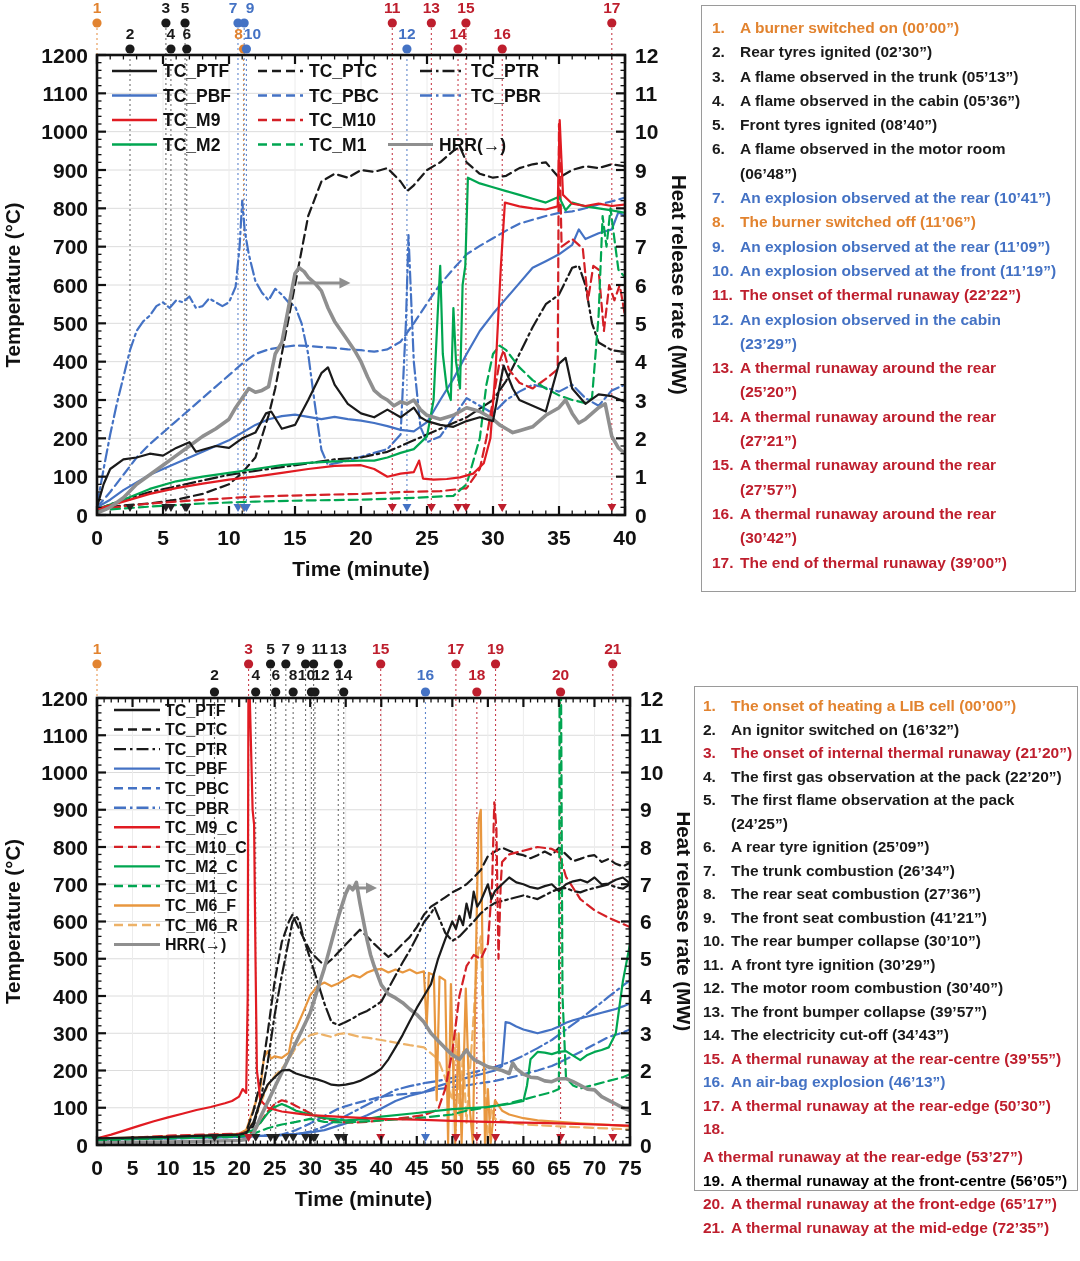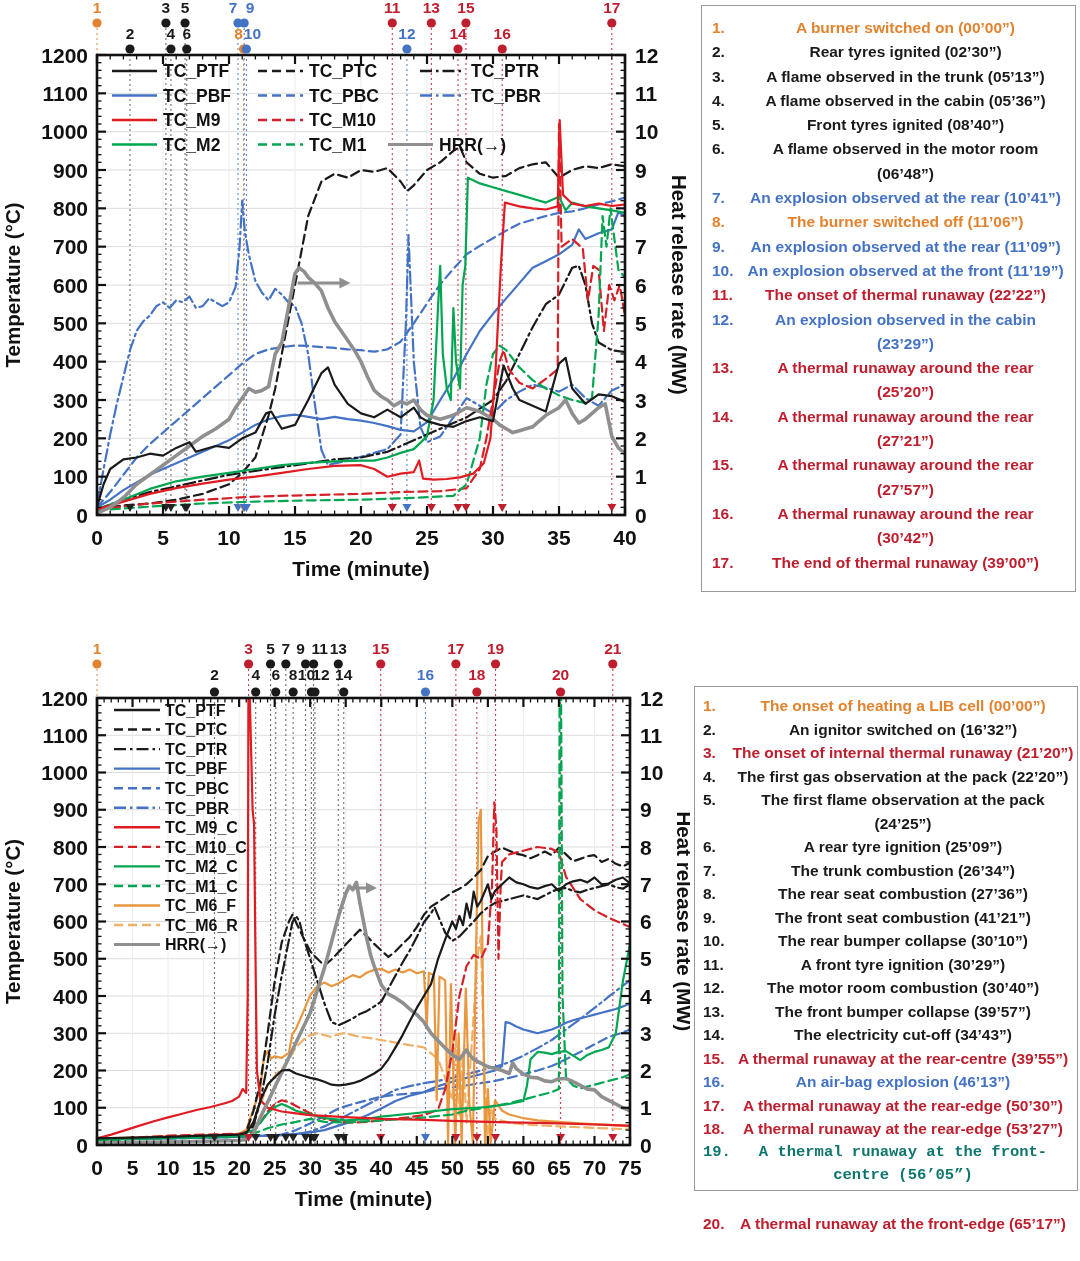--- a/index.html
+++ b/index.html
@@ -9,21 +9,21 @@
   #chart-a{top:0;}
   #chart-b{top:640px;}
   .notes{position:absolute;box-sizing:border-box;background:#fff;border:1.5px solid #9a9a9a;
          font-weight:bold;color:#1a1a1a;}
   #notes-a{left:701px;top:5px;width:375px;height:587px;padding:10px 4px 0 10px;
            font-size:15.5px;line-height:24.3px;}
   #notes-b{left:694px;top:686px;width:384px;height:505px;padding:7px 2px 0 8px;
            font-size:15.5px;line-height:23.5px;}
   .note{display:flex;}
   .note .num{flex:0 0 28px;}
-  .note .txt{flex:1;text-align:center;}
+  .note .txt{flex:1;}
   .caption{position:absolute;left:0;width:1080px;text-align:center;
            font-family:"Liberation Serif",serif;font-size:27px;color:#111;}
   #caption-a{top:618px;margin-top:36px;}
   #caption-b{top:1260px;}
 </style>
 </head>
 <body>
 
 <div>
   <svg id="chart-a" width="690" height="595">
@@ -1012,27 +1012,31 @@
         <div class="txt">A thermal runaway at the rear-centre (39’55”)</div>
       </div>
       <div class="note" style="color: rgb(68, 114, 196);">
         <span class="num">16.</span>
         <div class="txt">An air-bag explosion (46’13”)</div>
       </div>
       <div class="note" style="color: rgb(190, 30, 45);">
         <span class="num">17.</span>
         <div class="txt">A thermal runaway at the rear-edge (50’30”)</div>
       </div>
-      <div class="note" style="color: rgb(190, 30, 45);">
+      <div class="note" style="color: rgb(190, 30, 45); flex-direction: column;">
         <span class="num">18.</span>
         <div class="txt">A thermal runaway at the rear-edge (53’27”)</div>
       </div>
-      <div class="note" style="color: #0f766e; font-family: Liberation Mono, monospace;">
+      <div class="note" style="color: #000000;">
         <span class="num">19.</span>
         <div class="txt">A thermal runaway at the front-centre (56’05”)</div>
       </div>
-      <div class="note" style="color: rgb(190, 30, 45); margin-top: 24px;">
+      <div class="note" style="color: rgb(190, 30, 45);">
         <span class="num">20.</span>
         <div class="txt">A thermal runaway at the front-edge (65’17”)</div>
+      </div>
+      <div class="note" style="color: rgb(190, 30, 45);">
+        <span class="num">21.</span>
+        <div class="txt">A thermal runaway at the mid-edge (72’35”)</div>
       </div>
     </div>
   <div id="caption-b" class="caption">(b)  BEV_3 in Test 4</div>
 </div>
 
 </body></html>

